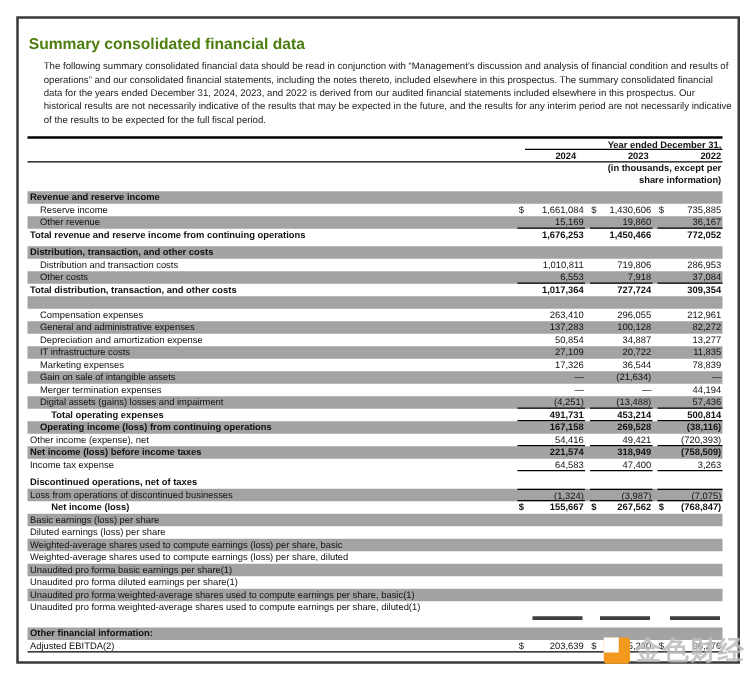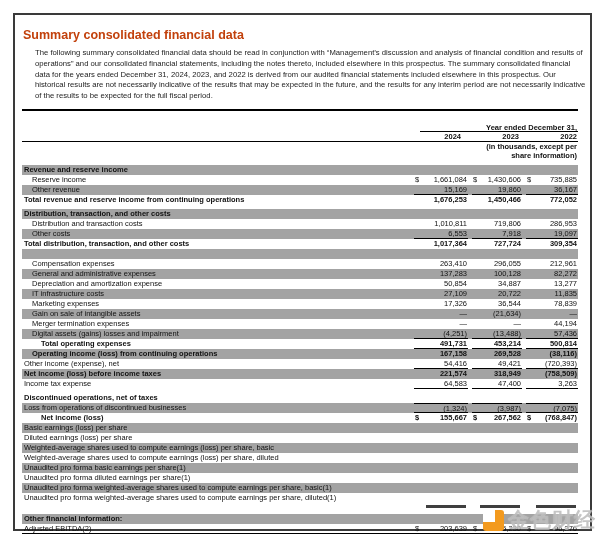--- a/index.html
+++ b/index.html
@@ -1,24 +1,24 @@
 <!DOCTYPE html>
 <html><head>
 <meta charset="utf-8">
 <style>
   * { margin:0; padding:0; box-sizing:border-box; }
   html,body { width:600px; height:549px; background:#ffffff; font-family:"Liberation Sans", sans-serif; color:#111; overflow:hidden; }
   .doc-box {
     position:absolute; left:13px; top:13px; width:579px; height:518px;
     background:#fff; border:2px solid #3a3a3a; padding:7px 12px 0 7px;
   }
-  .title { font-size:12.5px; font-weight:bold; color:#c2410c; margin-top:6px; margin-left:1px; }
+  .title { font-size:12.5px; font-weight:bold; color:#4d7c0f; margin-top:6px; margin-left:1px; }
   .intro { font-size:7.7px; line-height:10.8px; color:#1c1c1c; margin-top:6px; margin-left:13px; width:552px; }
   .thick-rule { height:2px; background:#000; margin-top:7px; }
-  .thead { font-size:7.5px; font-weight:bold;margin-top:12px; }
+  .thead { font-size:7.5px; font-weight:bold; }
   .year-ended-row { display:flex; justify-content:flex-end; height:9px; line-height:9px; }
   .year-ended-row span { display:inline-block; border-bottom:1px solid #000; width:158px; text-align:right; padding-right:1px; }
   .years-row { display:flex; justify-content:flex-end; height:10px; line-height:9px; border-bottom:1px solid #000; }
   .years-row .ycell { width:54px; text-align:right; margin-left:4px; padding-right:1px; }
   .units-note { text-align:right; line-height:8.6px; margin-top:1px; padding-right:1px; }
   .tbody { margin-top:5px; font-size:7.5px; }
   .trow { display:flex; height:10px; line-height:10px; align-items:stretch; }
   .trow.hl { background:#a3a3a3; }
   .trow.bold { font-weight:bold; }
   .lab { flex:1; white-space:nowrap; overflow:hidden; padding-left:2px; }
@@ -97,21 +97,21 @@
       <div class="trow ind1">
         <div class="lab">Distribution and transaction costs</div>
         <div class="val v1"><span>1,010,811</span></div>
         <div class="val v2"><span>719,806</span></div>
         <div class="val v3"><span>286,953</span></div>
       </div>
       <div class="trow ind1 hl">
         <div class="lab">Other costs</div>
         <div class="val v1 ub"><span>6,553</span></div>
         <div class="val v2 ub"><span>7,918</span></div>
-        <div class="val v3 ub"><span>19,097</span></div>
+        <div class="val v3 ub"><span>37,084</span></div>
       </div>
       <div class="trow ind0 bold">
         <div class="lab">Total distribution, transaction, and other costs</div>
         <div class="val v1"><span>1,017,364</span></div>
         <div class="val v2"><span>727,724</span></div>
         <div class="val v3"><span>309,354</span></div>
       </div>
       <div class="trow ind1 hl">
         <div class="val v1"><span></span></div>
         <div class="val v2"><span></span></div>

